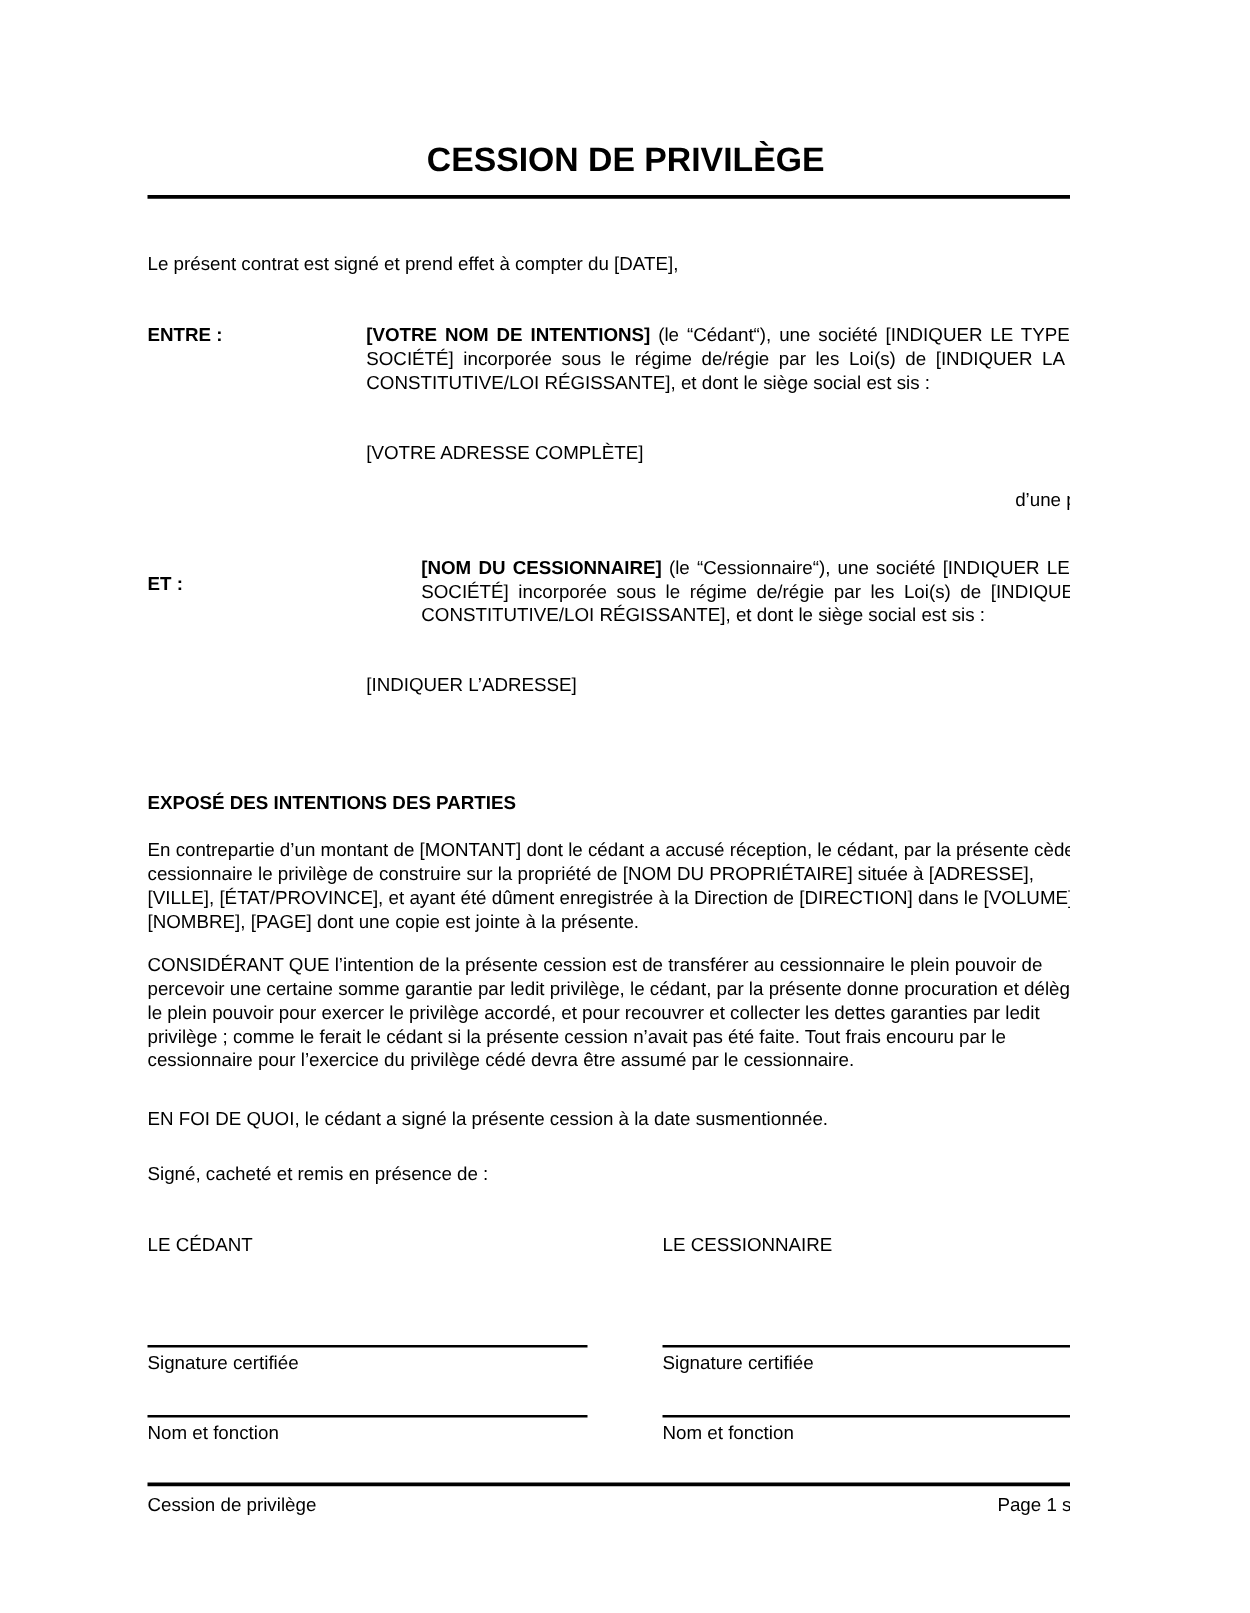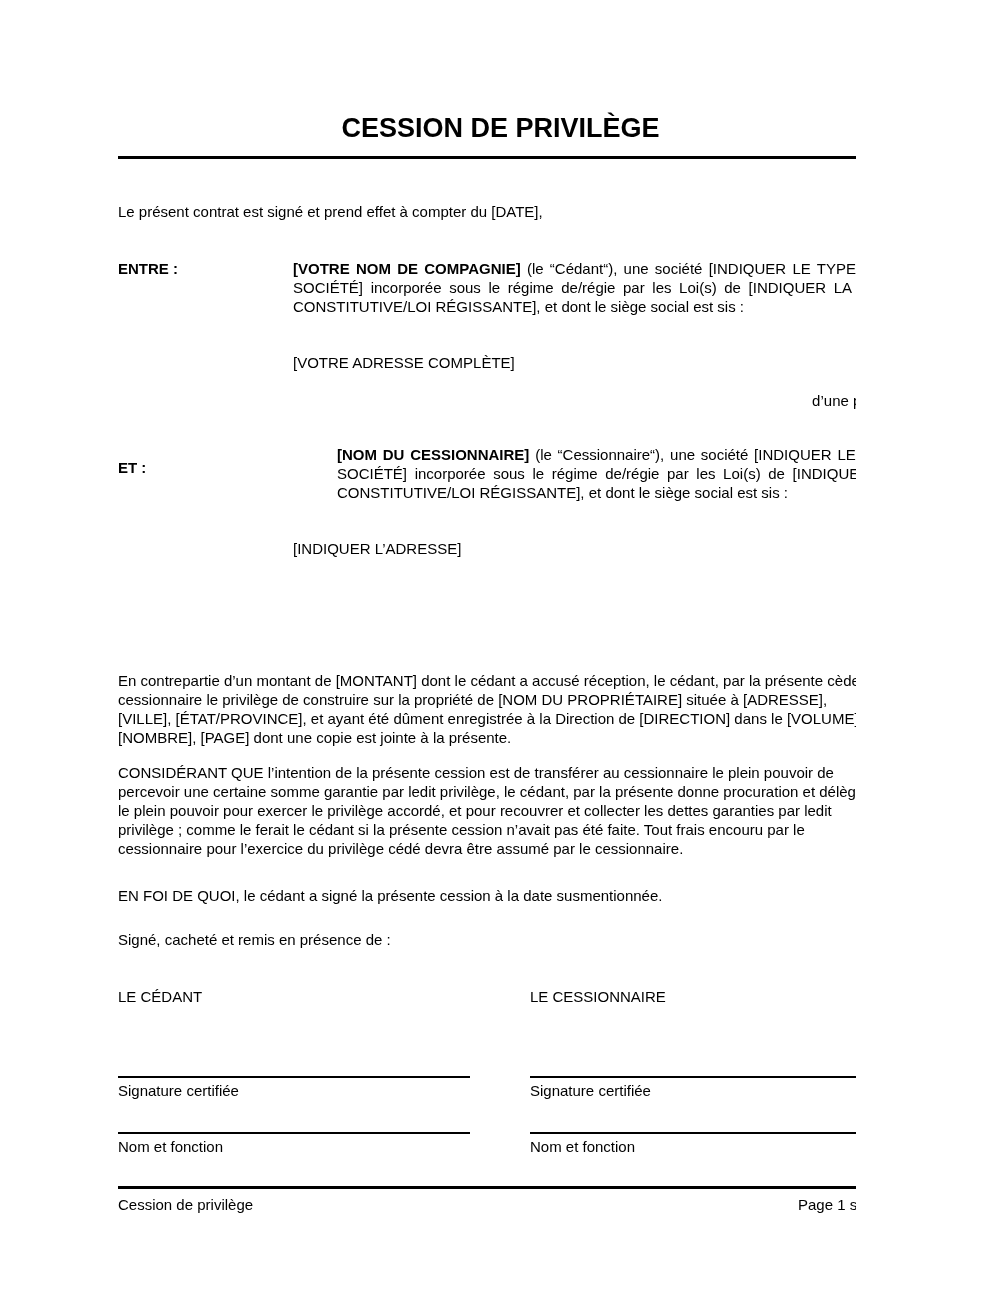--- a/index.html
+++ b/index.html
@@ -41,28 +41,29 @@
 <body>
 
 <div class="page">
 
   <div class="abs content-w doc-title">CESSION DE PRIVILÈGE</div>
   <div class="abs content-w title-rule"></div>
 
   <div class="abs content-w intro">Le présent contrat est signé et prend effet à compter du [DATE],</div>
 
   <div class="abs content-l party-label" style="top:259px;">ENTRE :</div>
-  <div class="abs party-text" style="top:259px;"><span class="party-name">[VOTRE NOM DE COMPAGNIE]</span><span> (le “Cédant“), une société [INDIQUER LE TYPE DE SOCIÉTÉ] incorporée sous le régime de/régie par les Loi(s) de [INDIQUER LA LOI CONSTITUTIVE/LOI RÉGISSANTE], et dont le siège social est sis :</span></div>
+  <div class="abs party-text" style="top:259px;"><span class="party-name">[VOTRE NOM DE INTENTIONS]</span><span> (le “Cédant“), une société [INDIQUER LE TYPE DE SOCIÉTÉ] incorporée sous le régime de/régie par les Loi(s) de [INDIQUER LA LOI CONSTITUTIVE/LOI RÉGISSANTE], et dont le siège social est sis :</span></div>
   <div class="abs party-address" style="top:353px;">[VOTRE ADRESSE COMPLÈTE]</div>
   <div class="abs content-w part-line" style="top:391px;">d’une part,</div>
 
   <div class="abs content-l party-label" style="top:445px;margin-top:13px;">ET :</div>
   <div class="abs party-text" style="top:445px;margin-left:44px;"><span class="party-name">[NOM DU CESSIONNAIRE]</span><span> (le “Cessionnaire“), une société [INDIQUER LE TYPE DE SOCIÉTÉ] incorporée sous le régime de/régie par les Loi(s) de [INDIQUER LA LOI CONSTITUTIVE/LOI RÉGISSANTE], et dont le siège social est sis :</span></div>
   <div class="abs party-address" style="top:539px;">[INDIQUER L’ADRESSE]</div>
 
+  <div class="abs content-w section-heading" style="top:633px;">EXPOSÉ DES INTENTIONS DES PARTIES</div>
   <div class="abs content-w para" style="top:671px;">En contrepartie d’un montant de [MONTANT] dont le cédant a accusé réception, le cédant, par la présente cède au cessionnaire le privilège de construire sur la propriété de [NOM DU PROPRIÉTAIRE] située à [ADRESSE], [VILLE], [ÉTAT/PROVINCE], et ayant été dûment enregistrée à la Direction de [DIRECTION] dans le [VOLUME], [NOMBRE], [PAGE] dont une copie est jointe à la présente.</div>
   <div class="abs content-w para" style="top:763px;">CONSIDÉRANT QUE l’intention de la présente cession est de transférer au cessionnaire le plein pouvoir de percevoir une certaine somme garantie par ledit privilège, le cédant, par la présente donne procuration et délègue le plein pouvoir pour exercer le privilège accordé, et pour recouvrer et collecter les dettes garanties par ledit privilège ; comme le ferait le cédant si la présente cession n’avait pas été faite. Tout frais encouru par le cessionnaire pour l’exercice du privilège cédé devra être assumé par le cessionnaire.</div>
 
   <div class="abs content-w" style="top:886px;">EN FOI DE QUOI, le cédant a signé la présente cession à la date susmentionnée.</div>
   <div class="abs content-w" style="top:930px;">Signé, cacheté et remis en présence de :</div>
 
   <div class="abs sig-col-l sig-header" style="top:987px;">LE CÉDANT</div>
   <div class="abs sig-col-r sig-header" style="top:987px;">LE CESSIONNAIRE</div>
 
   <div class="abs sig-col-l sig-line" style="top:1076px;"></div>

